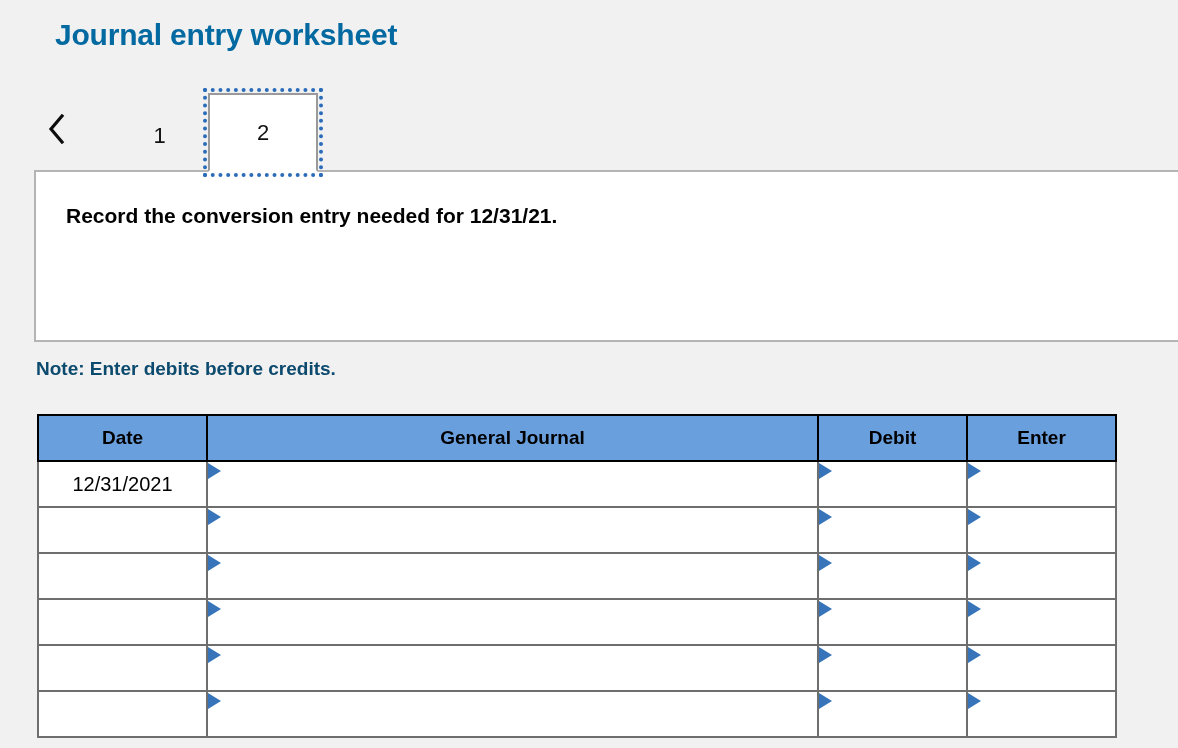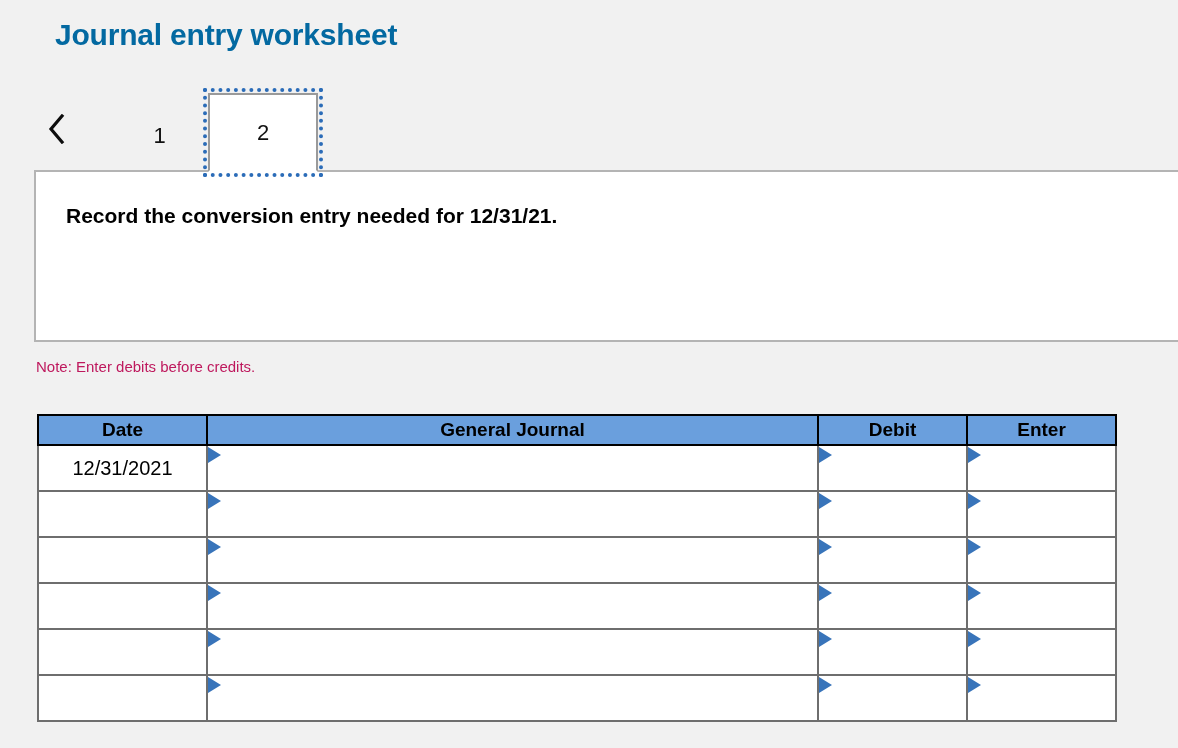--- a/index.html
+++ b/index.html
@@ -108,41 +108,42 @@
     color: #000;
     white-space: nowrap;
     font-weight: bold;
   }
 
   
   #note-text {
     position: absolute;
     left: 36px;
     top: 358px;
-    font-size: 15px;
-    color: #be185d;
+    font-size: 19px;
+    color: #0c4a6e;
     white-space: nowrap;
+    font-weight: bold;
   }
 
   
   #journal-table {
     position: absolute;
     left: 37px;
     top: 414px;
     width: 1078px;
     border-collapse: collapse;
     table-layout: fixed;
   }
   #journal-table th {
     background: #6a9fdd;
     color: #000;
     font-size: 19px;
     font-weight: bold;
     text-align: center;
-    height: 30px;
+    height: 46px;
     padding: 0;
     border: 2px solid #000;
     box-sizing: border-box;
   }
   #journal-table td {
     padding: 0;
     height: 46px;
     background: #ffffff;
     box-sizing: border-box;
     border: 2px solid #6e6e6e;

